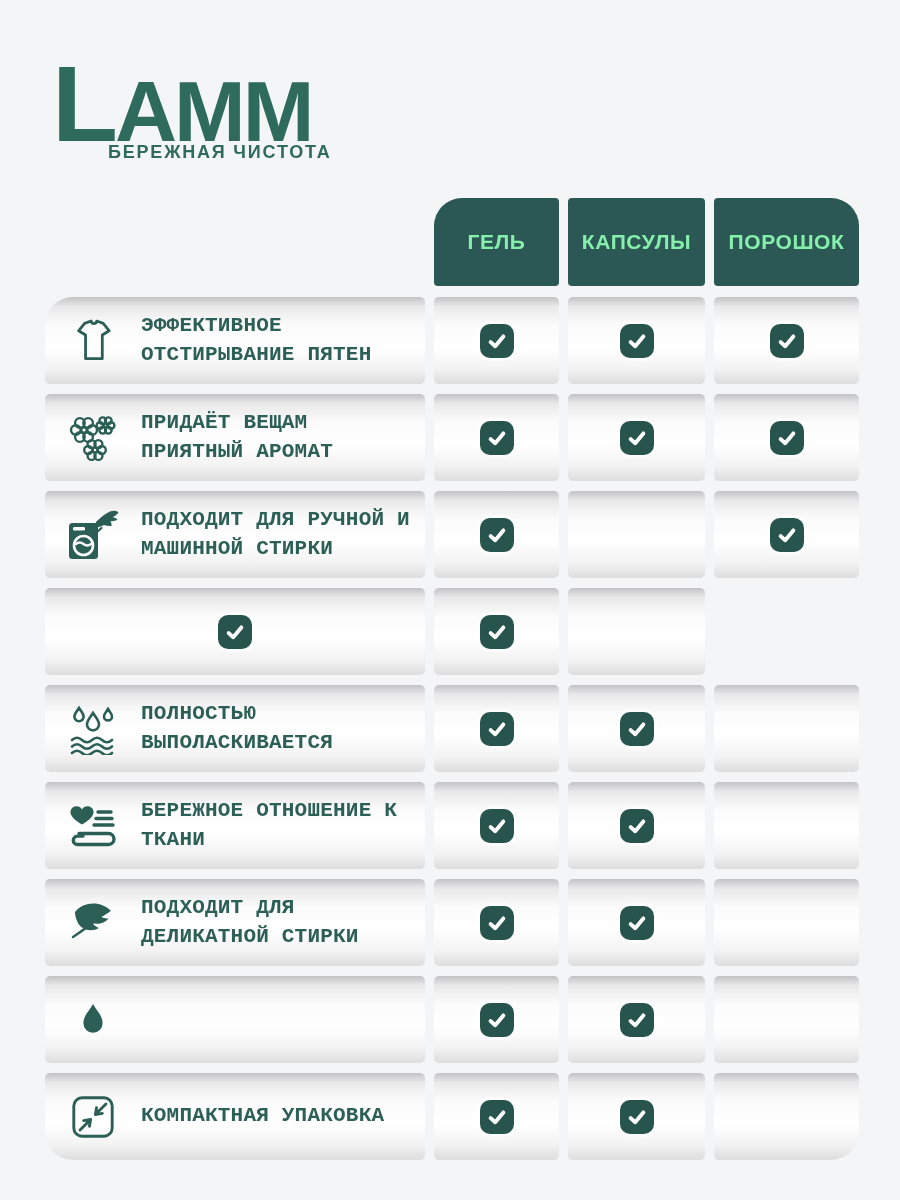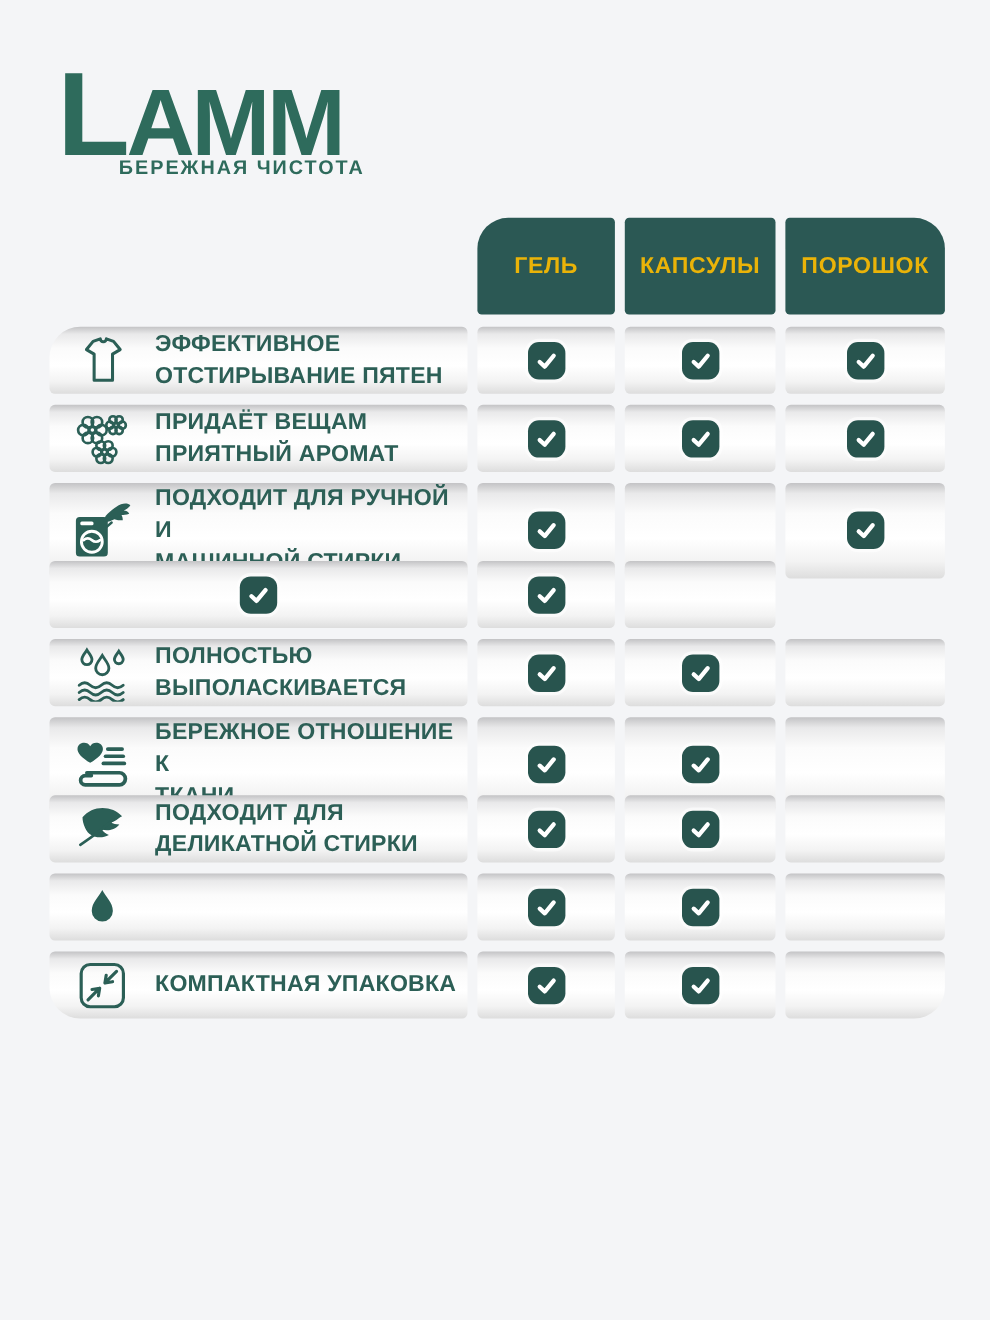--- a/index.html
+++ b/index.html
@@ -13,24 +13,24 @@
   .logo-word { line-height:1; font-weight:700; letter-spacing:-3px; white-space:nowrap; }
   .logo-l   { font-size:108px; }
   .logo-rest{ font-size:86px; }
   .logo-tagline { font-size:18px; font-weight:700; letter-spacing:1.8px; margin-left:56px; margin-top:-16px; white-space:nowrap; }
 
   
   .table { position:absolute; left:45px; top:198px; }
   .trow { display:grid; grid-template-columns:380px 125px 137px 145px; column-gap:9px; }
   .theader { height:88px; margin-bottom:11px; }
   .rows { display:flex; flex-direction:column; gap:10px; }
-  .frow { height:61px; }
+  .frow { height:87px;font-family:Liberation Mono, monospace; }
 
   .tab {
-    background: var(--header-teal, #2B5854); color:#eab308;
+    background: var(--header-teal, #2B5854); color:#86efac;
     display:flex; align-items:center; justify-content:center;
     font-weight:700; font-size:21px; letter-spacing:.6px; border-radius:4px;
   }
   .tab.first { border-top-left-radius:28px; }
   .tab.last  { border-top-right-radius:28px; }
 
   .box {
     background: linear-gradient(180deg,#c3c3c5 0%,#e9e9ea 11%,#fbfbfb 32%,#ffffff 58%,#f3f3f3 82%,#dddddd 100%);
     border-radius:5px;
   }

